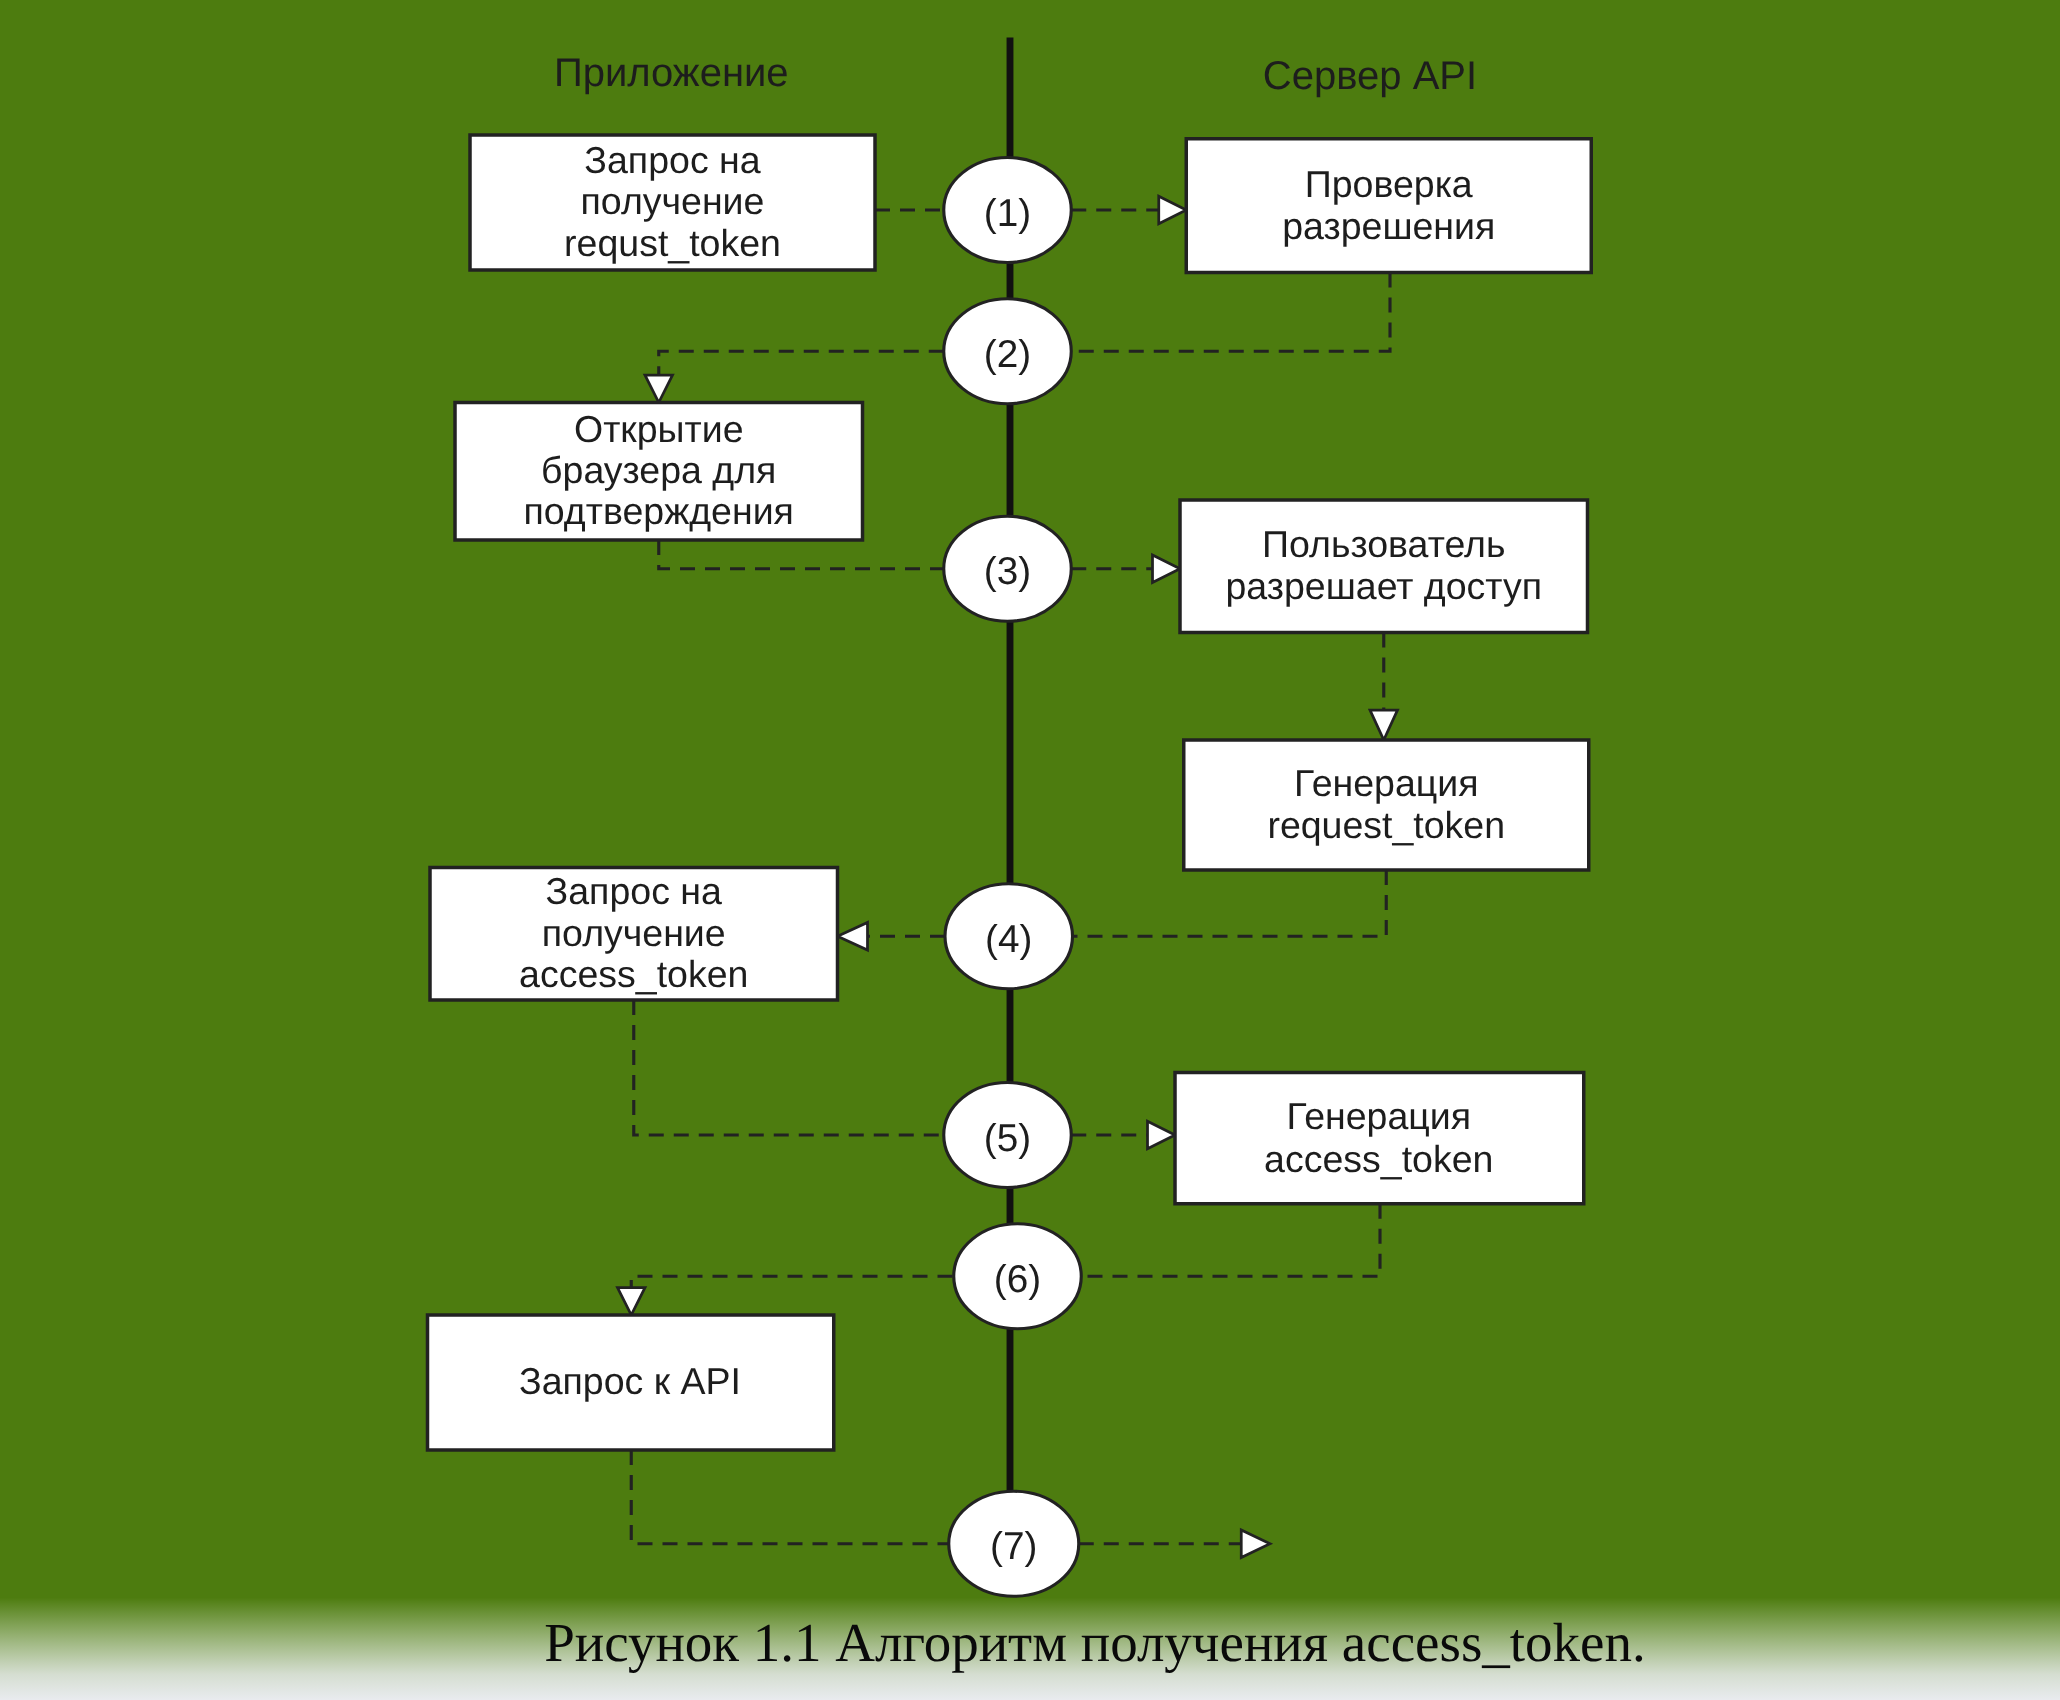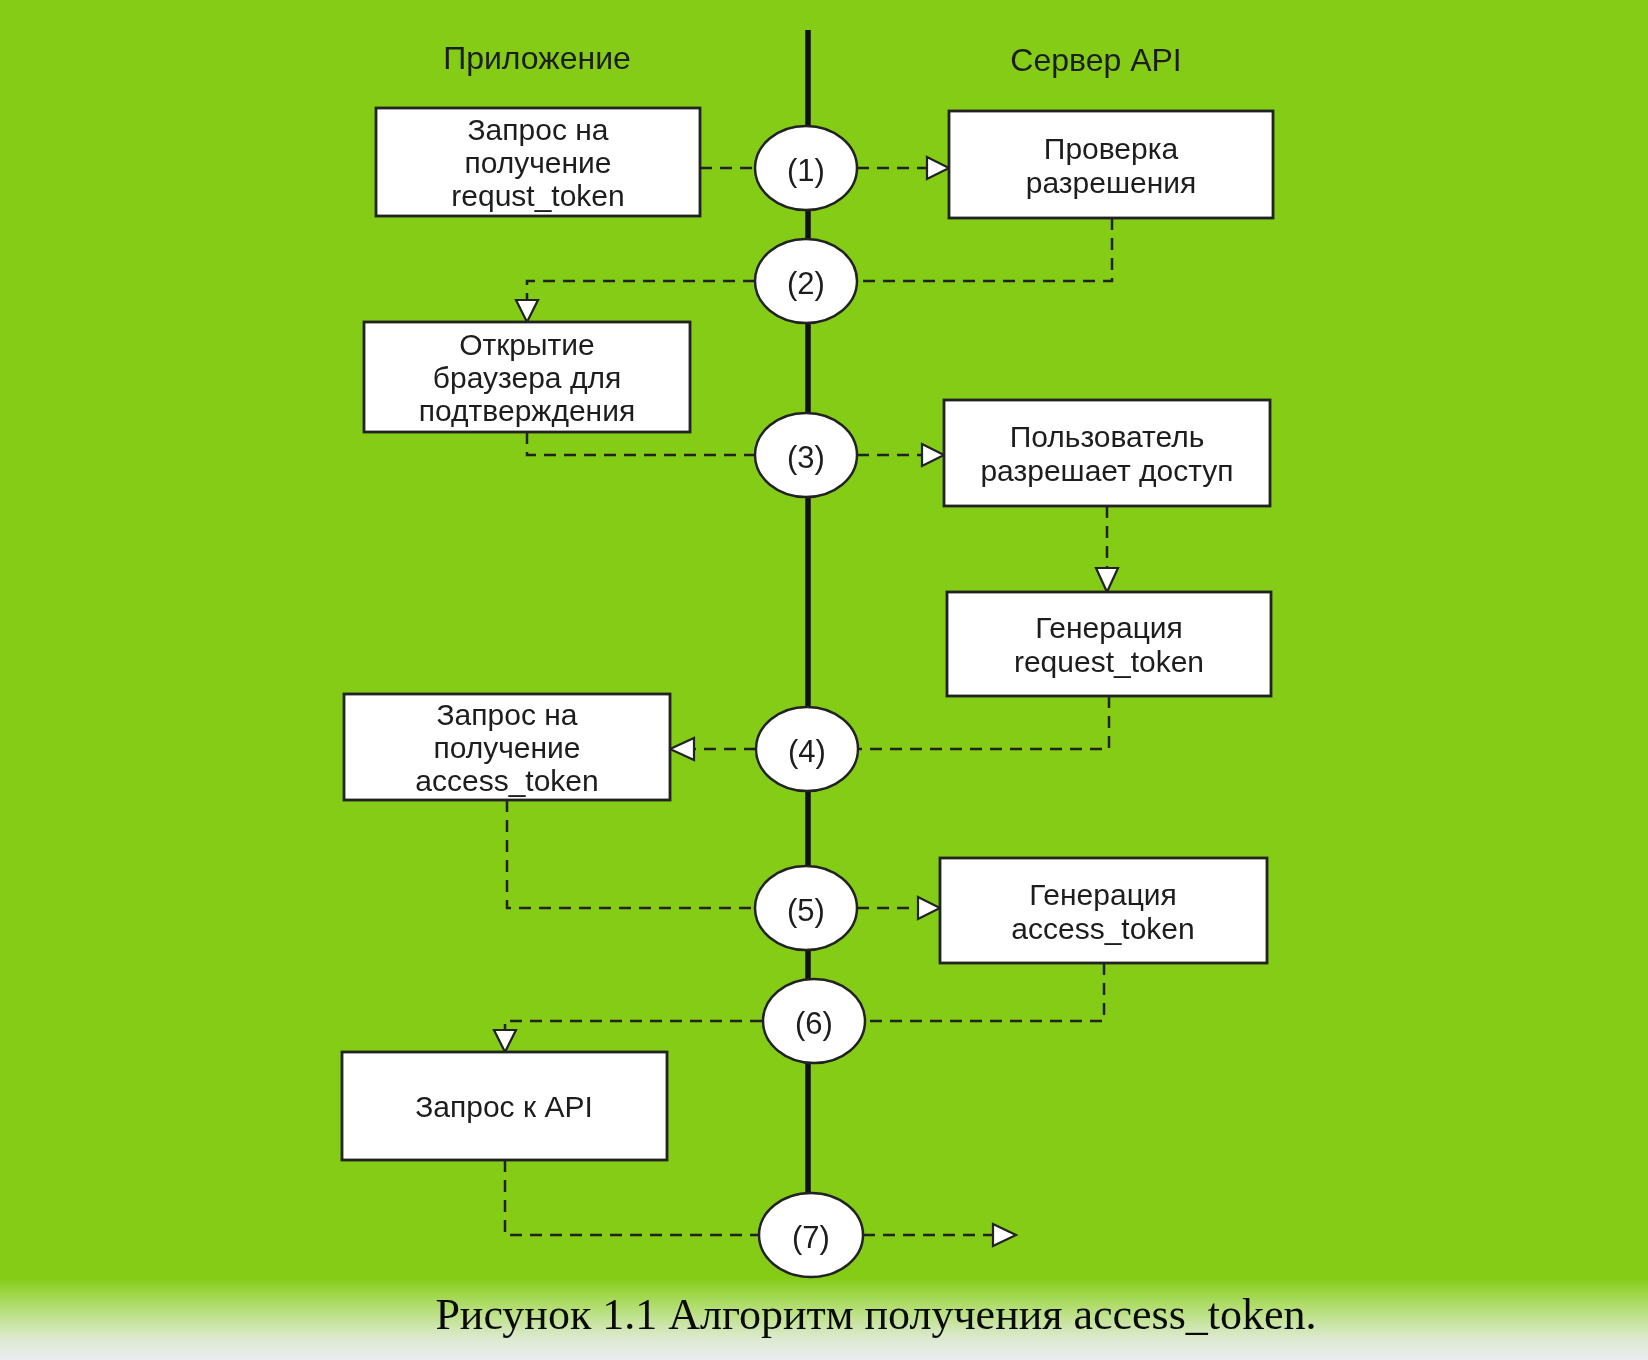--- a/index.html
+++ b/index.html
@@ -4,21 +4,21 @@
 <style>
   html, body {
     margin: 0;
     padding: 0;
     background: #ffffff;
   }
   .stage {
     position: relative;
     width: 1648px;
     height: 1360px;
-    background: #84cc16;
+    background: #4d7c0f;
     overflow: hidden;
     font-family: "Liberation Sans", sans-serif;
   }
   svg { display: block; }
   .lane-header {
     font-family: "Liberation Sans", sans-serif;
     font-size: 32px;
     fill: #1d1d1d;
   }
   .box-label {

